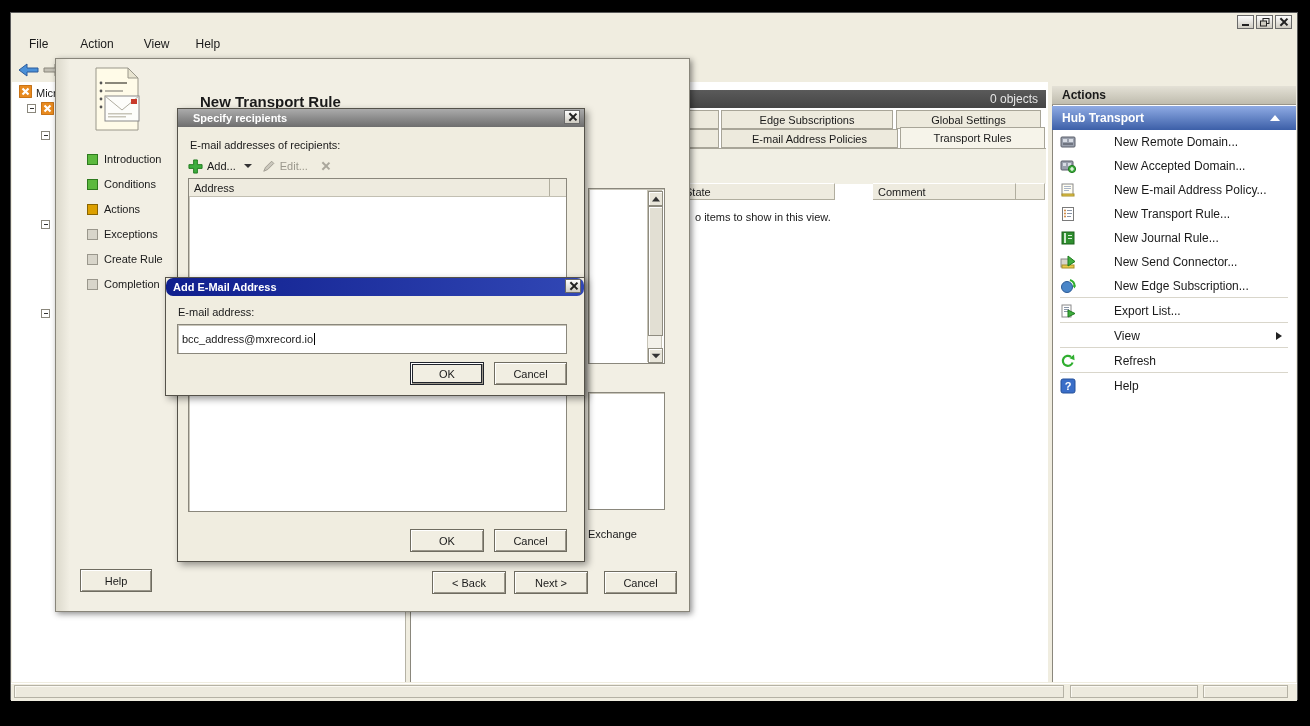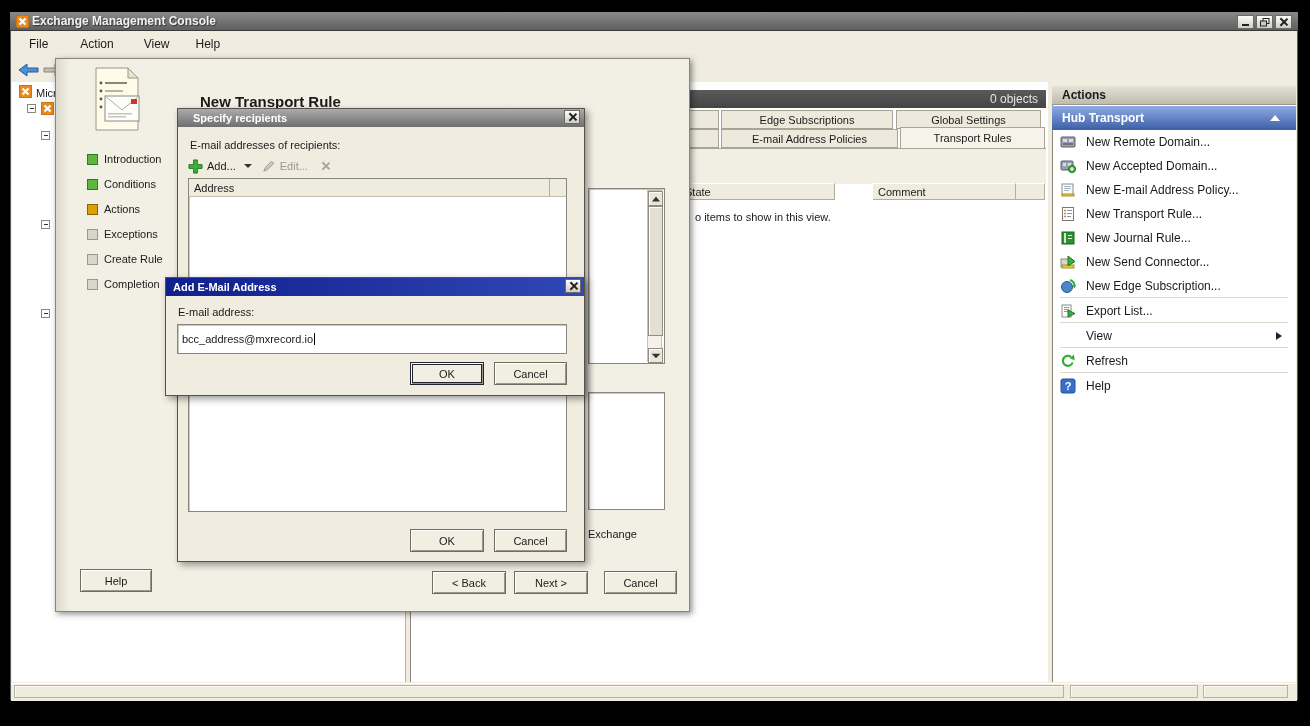--- a/index.html
+++ b/index.html
@@ -32,21 +32,21 @@
   .tab.active{background:#f6f4ea;border-bottom:none;height:21px;z-index:2;}
   #tabfill{left:412px;top:148px;width:634px;height:35px;background:#f1efe4;border-top:1px solid #a8a598;}
   .colhdr{position:absolute;top:183px;height:17px;background:#eeebdf;border-right:1px solid #b1ae9f;border-bottom:1px solid #b1ae9f;
           border-top:1px solid #fff;box-sizing:border-box;display:flex;align-items:center;padding-left:5px;font-size:11px;}
   
   #actions-panel{left:1052px;top:86px;width:244px;height:596px;background:#fff;border-left:1px solid #8a877c;box-sizing:border-box;}
   #actions-hdr{left:1052px;top:86px;width:244px;height:19px;background:linear-gradient(#e4e1d6,#bfbcae);
                border-bottom:1px solid #98958a;display:flex;align-items:center;padding-left:10px;box-sizing:border-box;font-weight:bold;font-size:12px;}
   #hub-hdr{left:1052px;top:106px;width:244px;height:24px;background:linear-gradient(#8fabe4,#3c5fa8);
            display:flex;align-items:center;padding-left:10px;box-sizing:border-box;color:#fff;font-weight:bold;font-size:12px;}
-  .act-item{position:absolute;left:1054px;width:240px;height:22px;display:flex;align-items:center;font-size:12px;}
+  .act-item{position:absolute;left:1054px;width:240px;height:22px;display:flex;align-items:center;font-size:12px;gap:28px;}
   .act-item .ic{width:16px;height:16px;margin-left:6px;margin-right:10px;flex:none;}
   .act-sep{position:absolute;left:1060px;width:228px;height:1px;background:#d9d6cb;}
   .tri-up{width:0;height:0;border-left:5px solid transparent;border-right:5px solid transparent;border-bottom:6px solid #fff;}
   .tri-right{width:0;height:0;border-top:4px solid transparent;border-bottom:4px solid transparent;border-left:6px solid #222;}
   .tri-down{width:0;height:0;border-left:4px solid transparent;border-right:4px solid transparent;border-top:4px solid #333;}
   
   #statusbar{left:11px;top:683px;width:1286px;height:17px;background:#f0ede0;border-top:1px solid #fff;}
   .statseg{position:absolute;top:2px;height:13px;background:#edeade;border:1px solid #b5b2a5;box-shadow:inset 1px 1px 0 #fbf9f2;box-sizing:border-box;}
   
   #wizard{left:55px;top:58px;width:635px;height:554px;background:linear-gradient(90deg,#dcd9cc 0,#f2efe4 14px);
@@ -54,21 +54,21 @@
   .step{position:absolute;left:87px;display:flex;align-items:center;font-size:11px;}
   .step .sq{width:11px;height:11px;border:1px solid #8a877c;box-sizing:border-box;margin-right:6px;flex:none;}
   .sq.complete{background:#5cb93e;border-color:#2e7a1e;}
   .sq.current{background:#dca000;border-color:#8a6400;}
   .sq.pending{background:#d8d5ca;border-color:#9a978c;}
   
   .dlg{box-sizing:border-box;border:1px solid #55524a;box-shadow:3px 3px 7px rgba(0,0,0,.4);background:#f0ede0;}
   .dlg-title-gray{height:18px;background:linear-gradient(#ababab,#6e6e6e);display:flex;align-items:center;
                   color:#fff;font-weight:bold;padding-left:15px;box-sizing:border-box;}
   .dlg-title-blue{height:18px;background:linear-gradient(90deg,#101f8e,#3147b5);display:flex;align-items:center;
-                  color:#fff;font-weight:bold;padding-left:7px;box-sizing:border-box;}
+                  color:#fff;font-weight:bold;padding-left:7px;box-sizing:border-box;border-radius:7px;}
   .xbtn{position:absolute;width:16px;height:14px;background:linear-gradient(#fdfdfd,#cfccc2);border:1px solid #6a6a6a;
         box-sizing:border-box;display:flex;align-items:center;justify-content:center;}
   .xglyph{position:relative;width:8px;height:8px;}
   .xglyph::before,.xglyph::after{content:"";position:absolute;left:3.5px;top:-1px;width:1.6px;height:10px;background:#222;}
   .xglyph::before{transform:rotate(45deg);}  .xglyph::after{transform:rotate(-45deg);}
   .xglyph.dis::before,.xglyph.dis::after{background:#aaa79c;}
   
   .sb-track{background:#f3f1ea;border:1px solid #c6c3b6;box-sizing:border-box;}
   .sb-btn{position:absolute;left:0;width:15px;height:15px;background:#e9e6da;border:1px solid #8f8c80;
           box-shadow:inset 1px 1px 0 #fff;box-sizing:border-box;display:flex;align-items:center;justify-content:center;}
@@ -77,27 +77,20 @@
   .minusbox::after{content:"";position:absolute;left:1.5px;top:3px;width:4px;height:1px;background:#333;}
   .caret{display:inline-block;width:1px;height:12px;background:#000;vertical-align:middle;margin-left:1px;}
 </style>
 </head>
 <body>
 
 <div id="screen">
 
   <div class="abs" id="win"></div>
 
-  <div class="abs" id="titlebar">
-    <svg class="abs" style="left:6px;top:3px" width="13" height="13">
-      <rect width="13" height="13" rx="2" fill="#e88a1f" stroke="#b05f0a"></rect>
-      <path d="M3.5 3.5 L9.5 9.5 M9.5 3.5 L3.5 9.5" stroke="#fff" stroke-width="2.2"></path>
-    </svg>
-    <span class="ttl" style="margin-left:18px">Exchange Management Console</span>
-  </div>
   <div class="winbtn" style="left:1237px">
     <svg width="9" height="8">
         <rect x="1" y="6" width="7" height="2" fill="#222"></rect>
       </svg>
   </div>
   <div class="winbtn" style="left:1256px">
     <svg width="10" height="9">
       <rect x="3" y="0.5" width="6" height="5" fill="none" stroke="#222"></rect>
         <rect x="0.5" y="3" width="6" height="5" fill="#cfccc2" stroke="#222"></rect>
     </svg>

